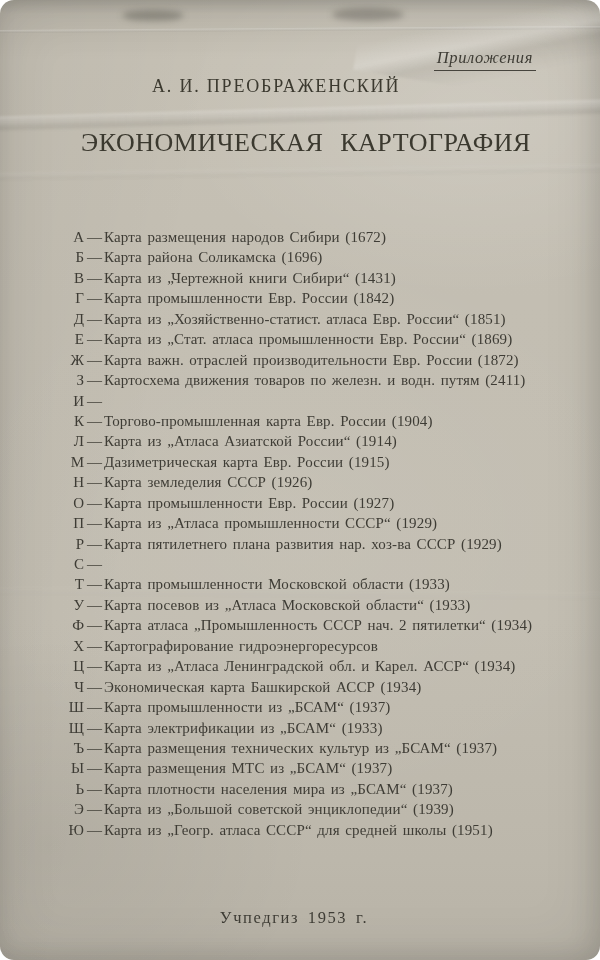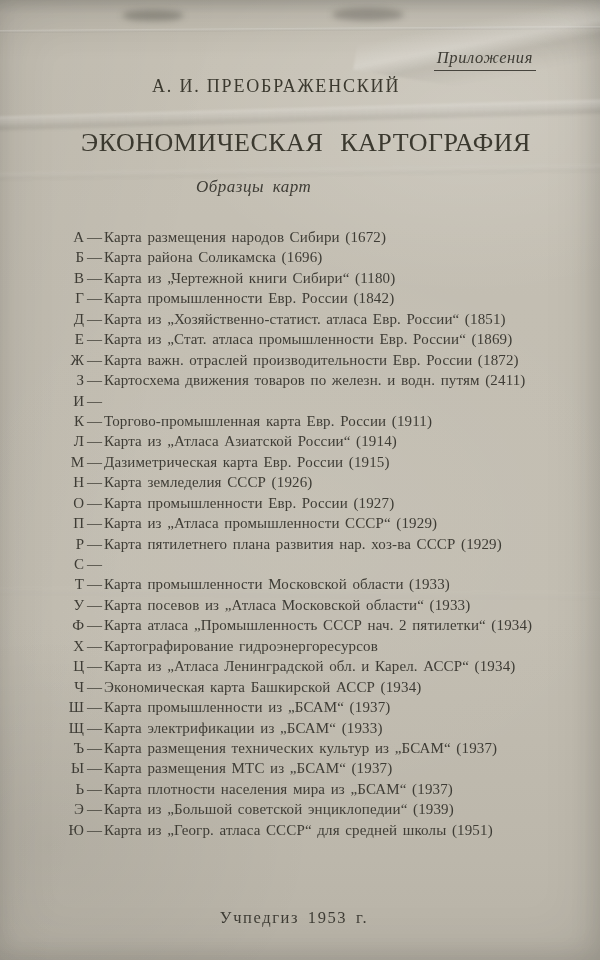--- a/index.html
+++ b/index.html
@@ -10,20 +10,21 @@
     overflow: hidden;
     font-family: "Liberation Serif", serif;
     color: #3e3c35;
     background:
       radial-gradient(ellipse 420px 260px at 78% 12%, rgba(255,255,255,0.14), transparent 70%),
       radial-gradient(ellipse 380px 300px at 8% 88%, rgba(0,0,0,0.06), transparent 70%),
       radial-gradient(ellipse 500px 400px at 50% 55%, rgba(255,255,255,0.05), transparent 75%),
       linear-gradient(100deg, rgba(0,0,0,0.04), transparent 30%),
       linear-gradient(180deg, #aeaa9f 0px, #bfbaae 14px, #c6c1b5 60px, #c3beb2 300px, #c2bdb1 620px, #bcb7ab 860px, #b8b3a7 100%);
     box-shadow: inset 0 0 60px rgba(0,0,0,0.10), inset -10px 0 25px rgba(0,0,0,0.06), inset 0 -8px 20px rgba(0,0,0,0.05);
+    border-radius: 14px;
   }
   
   .smudge { position: absolute; border-radius: 50%; filter: blur(3px); }
   .smudge.s1 { left: 122px; top: 10px; width: 62px; height: 11px; background: rgba(72,70,64,0.38); }
   .smudge.s2 { left: 332px; top: 8px;  width: 72px; height: 13px; background: rgba(72,70,64,0.35); }
   .crease { position: absolute; left: -10px; right: -10px; pointer-events: none; }
   .crease.c1 { top: 28px; height: 3px;  background: linear-gradient(180deg, rgba(255,255,255,0.30), rgba(0,0,0,0.08)); transform: rotate(-0.4deg); opacity: 0.7; }
   .crease.c2 { top: 108px; height: 16px; background: linear-gradient(180deg, rgba(255,255,255,0.22), rgba(0,0,0,0.07) 75%, transparent); transform: rotate(-1.6deg); filter: blur(1px); }
   .crease.c3 { top: 168px; height: 8px; background: linear-gradient(180deg, rgba(255,255,255,0.10), rgba(0,0,0,0.04)); transform: rotate(-0.8deg); filter: blur(1.5px); opacity: .8; }
   .crease.diag { position: absolute; top: -16px; right: -60px; left: auto; width: 300px; height: 110px;
@@ -83,39 +84,38 @@
   <div class="smudge s2"></div>
   <div class="crease c1"></div>
   <div class="crease c2"></div>
   <div class="crease c3"></div>
   <div class="crease diag"></div>
   <div class="crease c4"></div>
 
   <div class="corner-label">Приложения</div>
   <div class="author">А. И. ПРЕОБРАЖЕНСКИЙ</div>
   <div class="title">ЭКОНОМИЧЕСКАЯ КАРТОГРАФИЯ</div>
-  <div class="subtitle">Образцы карт</div>
 
   <div class="map-list">
     <div class="row">
       <span class="letter">А</span>
       <span class="dash">—</span>
       <span class="text">Карта размещения народов Сибири (1672)</span>
     </div>
 
     <div class="row">
       <span class="letter">Б</span>
       <span class="dash">—</span>
       <span class="text">Карта района Соликамска (1696)</span>
     </div>
 
     <div class="row">
       <span class="letter">В</span>
       <span class="dash">—</span>
-      <span class="text">Карта из „Чертежной книги Сибири“ (1180)</span>
+      <span class="text">Карта из „Чертежной книги Сибири“ (1431)</span>
     </div>
 
     <div class="row">
       <span class="letter">Г</span>
       <span class="dash">—</span>
       <span class="text">Карта промышленности Евр. России (1842)</span>
     </div>
 
     <div class="row">
       <span class="letter">Д</span>
@@ -142,21 +142,21 @@
     </div>
 
     <div class="row">
       <span class="letter">И</span>
       <span class="dash">—</span>
     </div>
 
     <div class="row">
       <span class="letter">К</span>
       <span class="dash">—</span>
-      <span class="text">Торгово-промышленная карта Евр. России (1911)</span>
+      <span class="text">Торгово-промышленная карта Евр. России (1904)</span>
     </div>
 
     <div class="row">
       <span class="letter">Л</span>
       <span class="dash">—</span>
       <span class="text">Карта из „Атласа Азиатской России“ (1914)</span>
     </div>
 
     <div class="row">
       <span class="letter">М</span>

